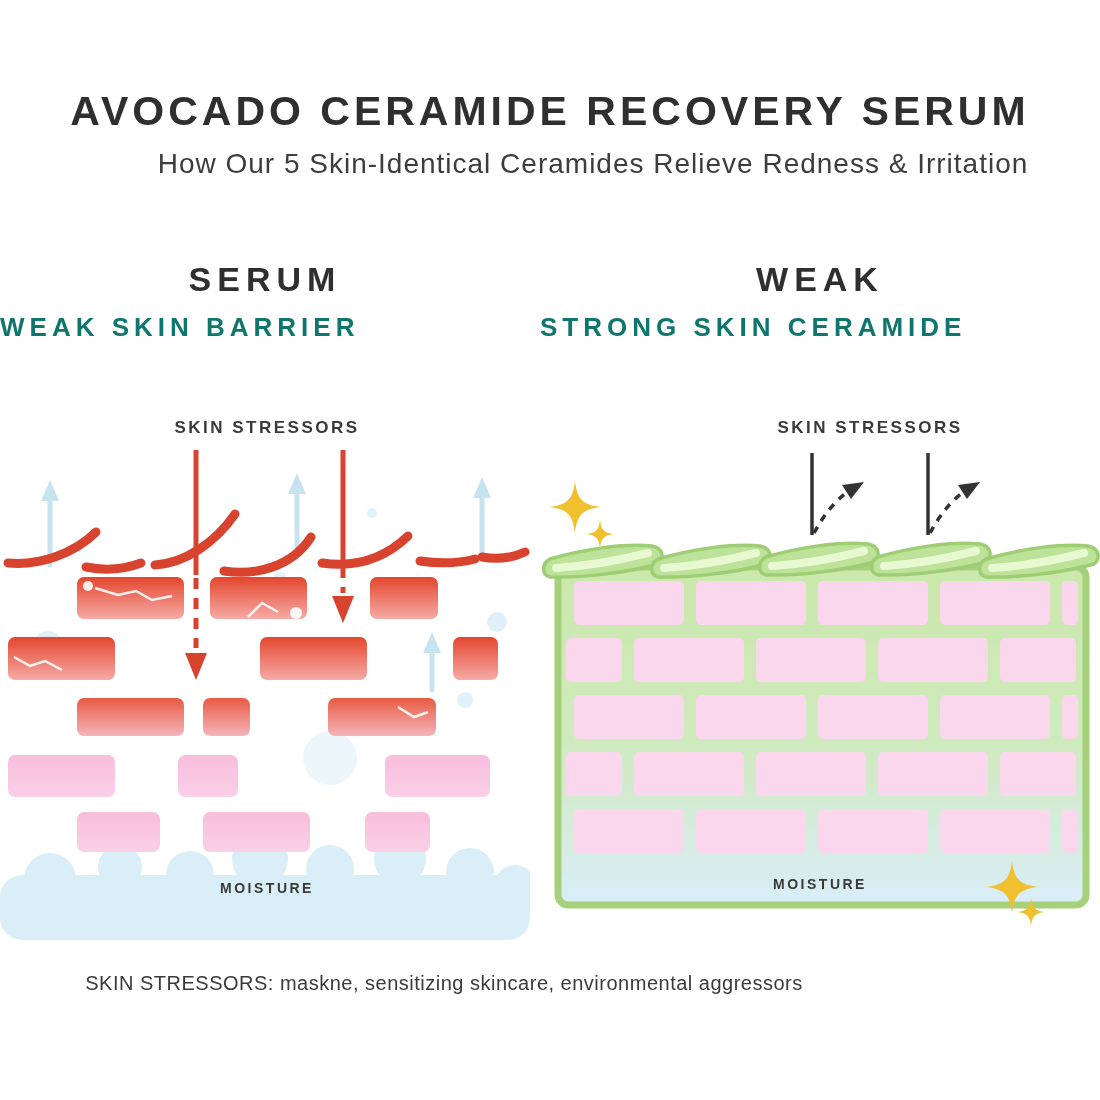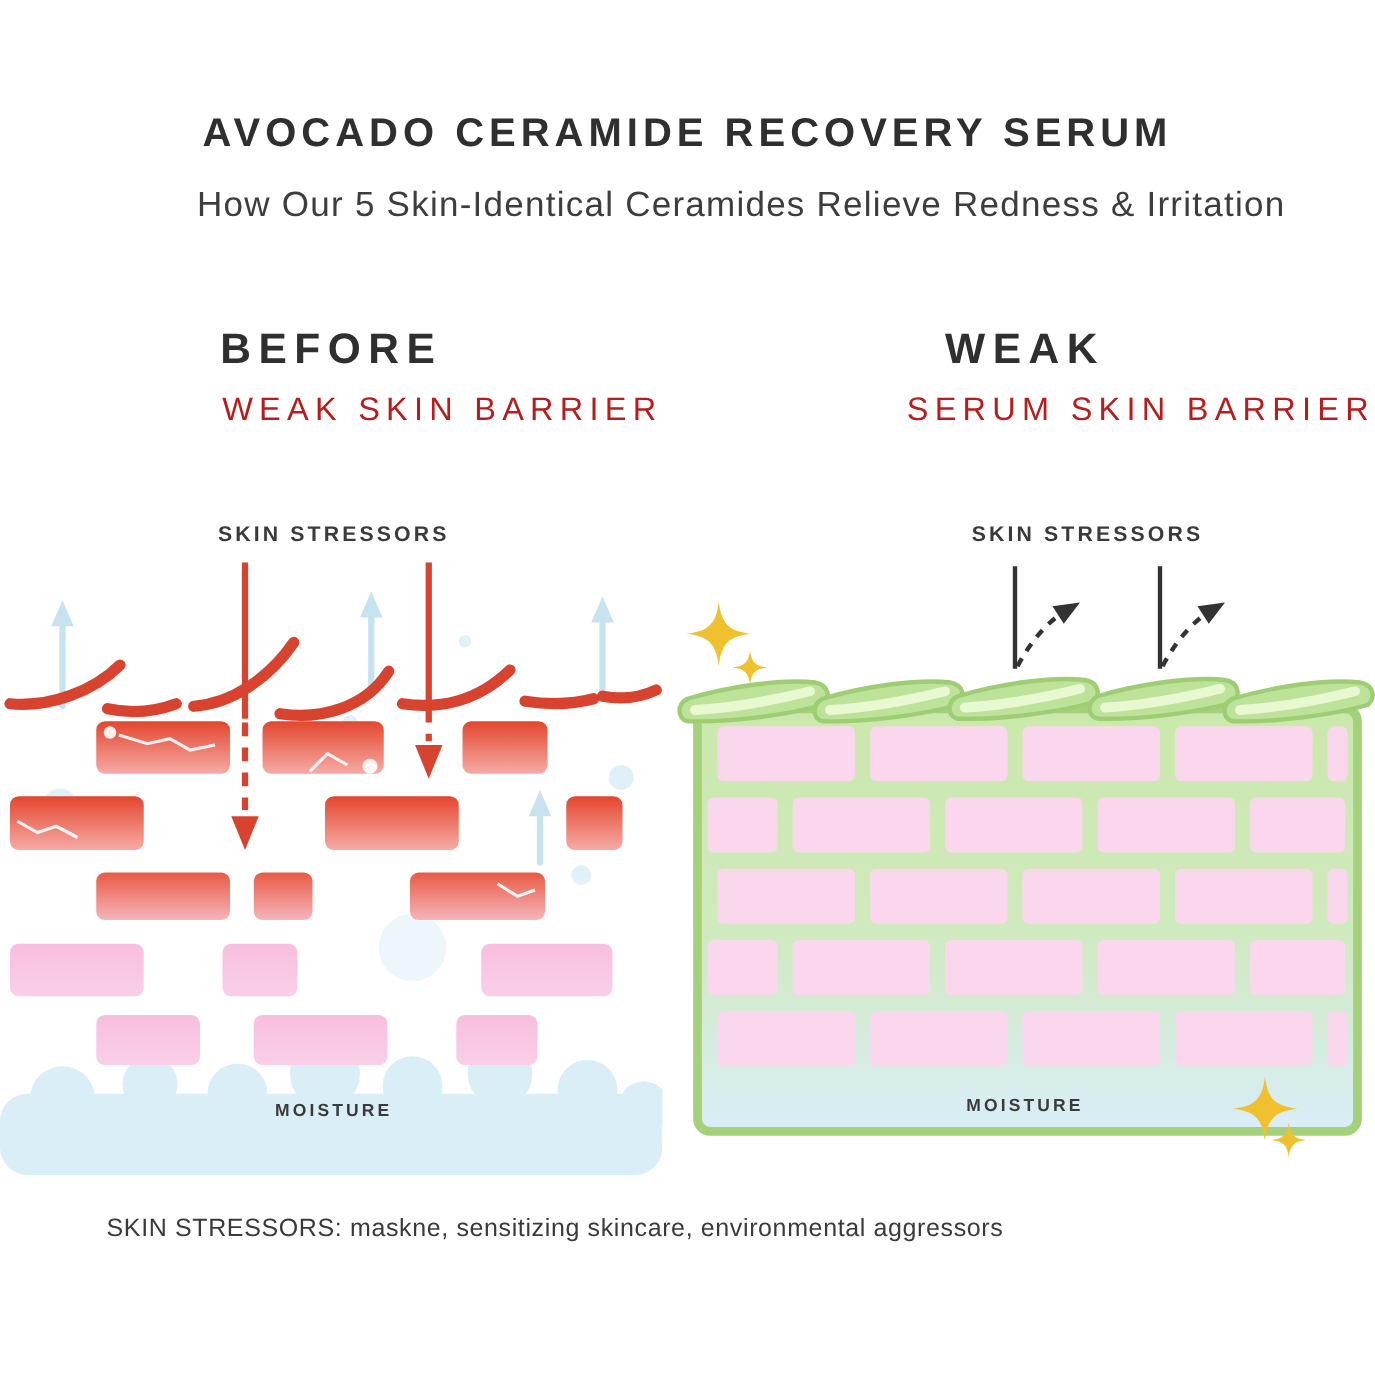--- a/index.html
+++ b/index.html
@@ -1,47 +1,47 @@
 <!DOCTYPE html>
 <html><head>
 <meta charset="utf-8">
 <style>
   html,body{margin:0;padding:0;background:#fff;}
   .canvas{position:relative;width:1100px;height:1100px;background:#ffffff;overflow:hidden;
           font-family:"Liberation Sans", sans-serif;color:#333;}
   .hdr-title{position:absolute;top:88px;left:0;width:1100px;text-align:center;
-             font-size:32px;font-weight:700;letter-spacing:4px;color:#2f2f2f;}
+             font-size:41px;font-weight:700;letter-spacing:4px;color:#2f2f2f;}
   .hdr-sub{position:absolute;top:148px;left:0;width:1100px;text-align:center;
            font-size:28px;font-weight:400;letter-spacing:1px;color:#3d3d3d;padding-left:43px;}
   .col-head{position:absolute;text-align:center;font-weight:700;font-size:34px;
             letter-spacing:6px;color:#2f2f2f;top:260px;}
-  .col-sub{position:absolute;text-align:right;font-weight:400;font-size:26px;
-           letter-spacing:5px;color:#b91c1c;top:312px;}
+  .col-sub{position:absolute;text-align:left;font-weight:700;font-size:26px;
+           letter-spacing:5px;color:#0f766e;top:312px;}
   .col-left{left:0;width:530px;}
   .col-right{left:540px;width:560px;}
   .illus{position:absolute;display:block;}
   #illus-before{left:0;top:395px;}
   #illus-after{left:540px;top:395px;}
   .footer-caption{position:absolute;top:972px;left:0;width:888px;text-align:center;
                   font-size:20px;font-weight:400;letter-spacing:.5px;color:#3a3a3a;}
   svg text{font-family:"Liberation Sans", sans-serif;}
 </style>
 </head>
 <body>
 
 <div class="canvas">
 
   <div class="hdr-title">AVOCADO CERAMIDE RECOVERY SERUM</div>
   <div class="hdr-sub">How Our 5 Skin-Identical Ceramides Relieve Redness &amp; Irritation</div>
 
-  <div class="col-head col-left">BEFORE</div>
+  <div class="col-head col-left">SERUM</div>
   <div class="col-sub col-left">WEAK SKIN BARRIER</div>
 
   <div class="col-head col-right">WEAK</div>
-  <div class="col-sub col-right">SERUM SKIN BARRIER</div>
+  <div class="col-sub col-right">STRONG SKIN CERAMIDE</div>
 
   <svg id="illus-before" class="illus" width="530" height="545" viewBox="0 0 530 545">
     <defs>
       <linearGradient id="redBrick" x1="0" y1="0" x2="0" y2="1">
         <stop offset="0" stop-color="#e3462e"></stop>
           <stop offset="1" stop-color="#f6aba6"></stop>
       </linearGradient>
       <linearGradient id="redBrick2" x1="0" y1="0" x2="0" y2="1">
         <stop offset="0" stop-color="#e85a43"></stop>
           <stop offset="1" stop-color="#f5b5bb"></stop>

